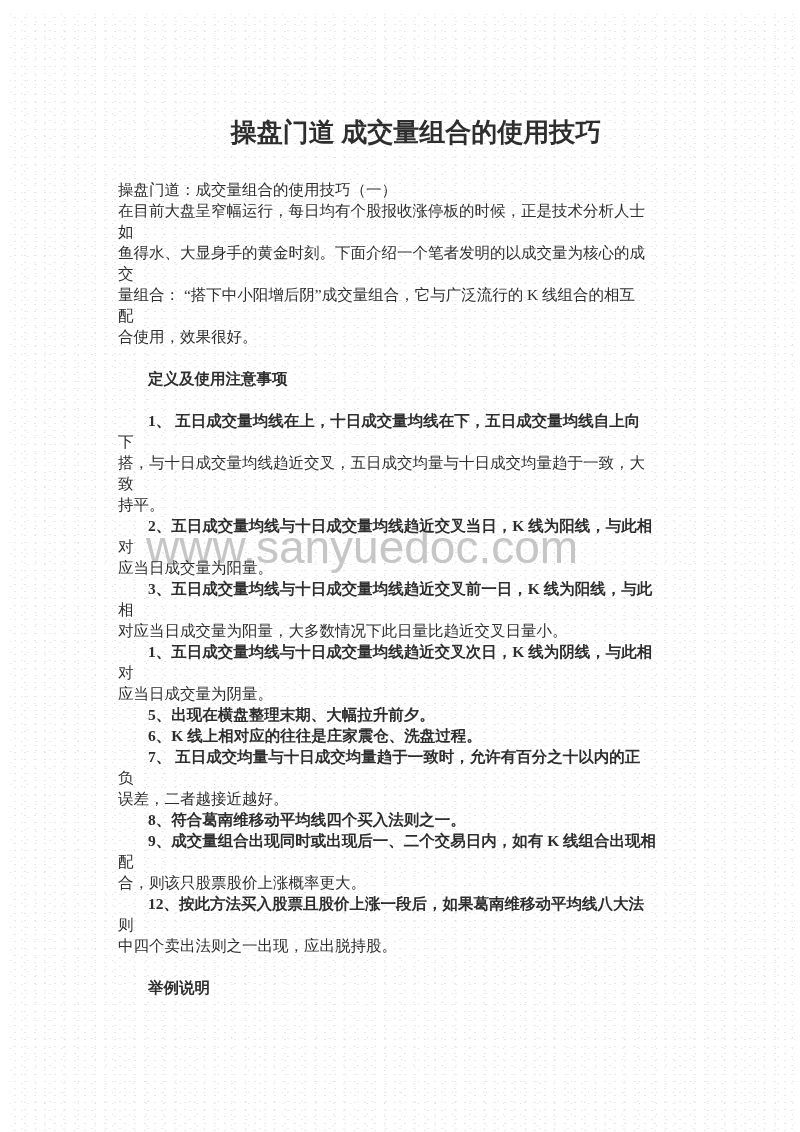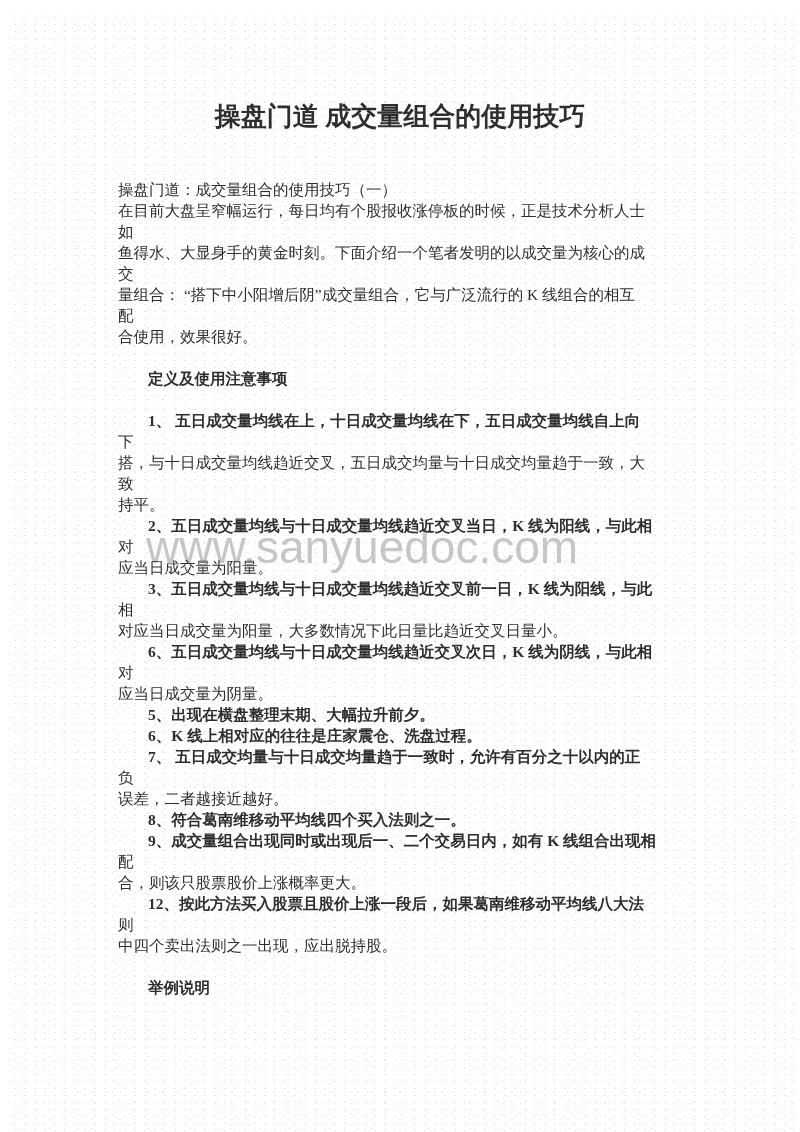--- a/index.html
+++ b/index.html
@@ -18,21 +18,21 @@
       radial-gradient(circle, var(--noise-green, #c9e6c9) 0.8px, transparent 0.9px),
       radial-gradient(circle, var(--noise-gray, #c9c9c9) 0.7px, transparent 0.8px);
     background-size: 10px 7px, 14px 9px, 17px 11px;
     background-position: 0 0, 5px 3px, 9px 6px;
     opacity: 0.55;
     pointer-events: none;
   }
   .doc-title {
     position: absolute;
     top: 100px; left: 120px; width: 560px;
-    margin: 0;
+    margin: 16px;
     text-align: center;
     font-size: 26px;
     line-height: 34px;
     font-weight: bold;
     color: var(--text, #2e2e2e);
     font-family: "Liberation Serif", serif;
     white-space: nowrap;
   }
   .watermark {
     position: absolute;
@@ -85,21 +85,21 @@
     <div class="line">下</div>
     <div class="line">搭，与十日成交量均线趋近交叉，五日成交均量与十日成交均量趋于一致，大</div>
     <div class="line">致</div>
     <div class="line">持平。</div>
     <div class="line indent">2、五日成交量均线与十日成交量均线趋近交叉当日，K 线为阳线，与此相</div>
     <div class="line">对</div>
     <div class="line">应当日成交量为阳量。</div>
     <div class="line indent">3、五日成交量均线与十日成交量均线趋近交叉前一日，K 线为阳线，与此</div>
     <div class="line">相</div>
     <div class="line">对应当日成交量为阳量，大多数情况下此日量比趋近交叉日量小。</div>
-    <div class="line indent">6、五日成交量均线与十日成交量均线趋近交叉次日，K 线为阴线，与此相</div>
+    <div class="line indent">1、五日成交量均线与十日成交量均线趋近交叉次日，K 线为阴线，与此相</div>
     <div class="line">对</div>
     <div class="line">应当日成交量为阴量。</div>
     <div class="line indent">5、出现在横盘整理末期、大幅拉升前夕。</div>
     <div class="line indent">6、K 线上相对应的往往是庄家震仓、洗盘过程。</div>
     <div class="line indent">7、 五日成交均量与十日成交均量趋于一致时，允许有百分之十以内的正</div>
     <div class="line">负</div>
     <div class="line">误差，二者越接近越好。</div>
     <div class="line indent">8、符合葛南维移动平均线四个买入法则之一。</div>
     <div class="line indent">9、成交量组合出现同时或出现后一、二个交易日内，如有 K 线组合出现相</div>
     <div class="line">配</div>

